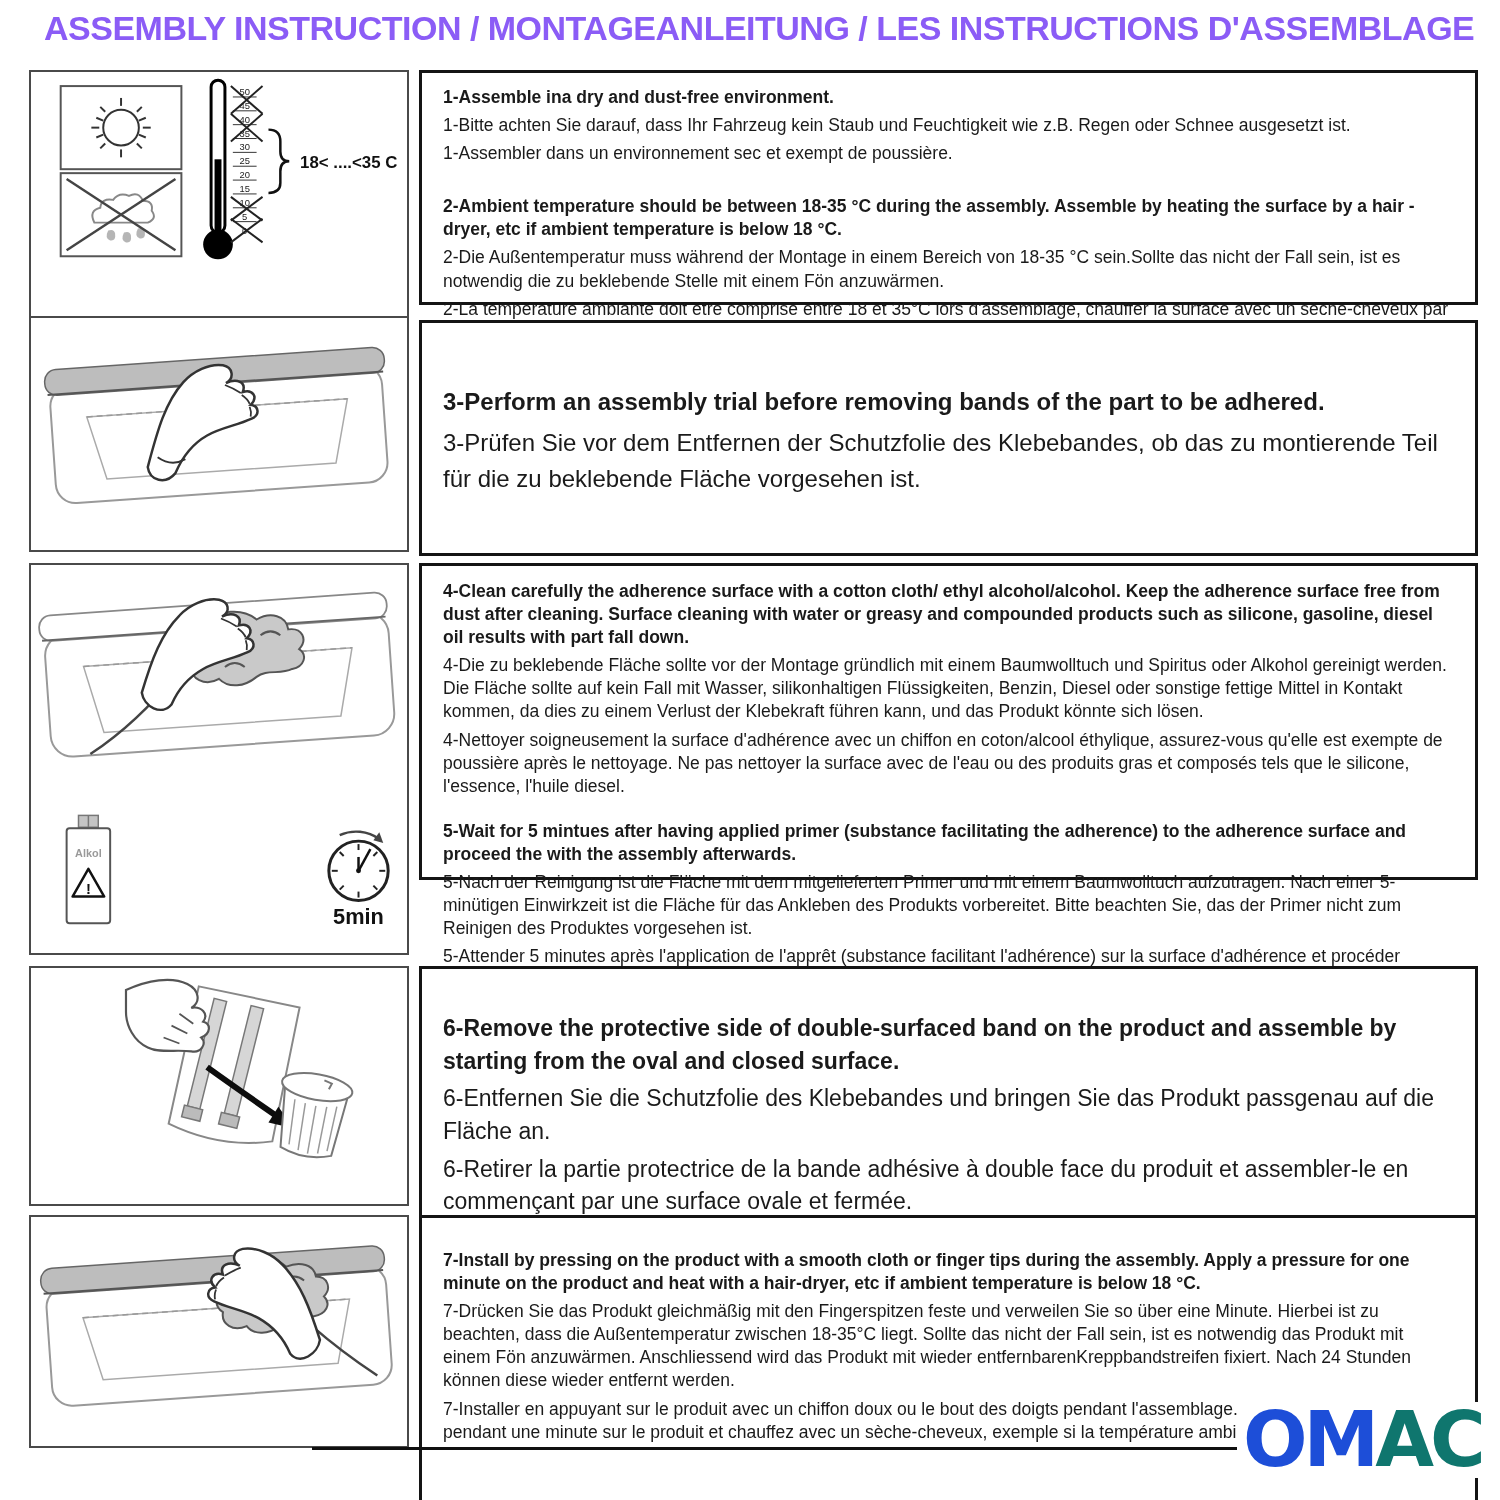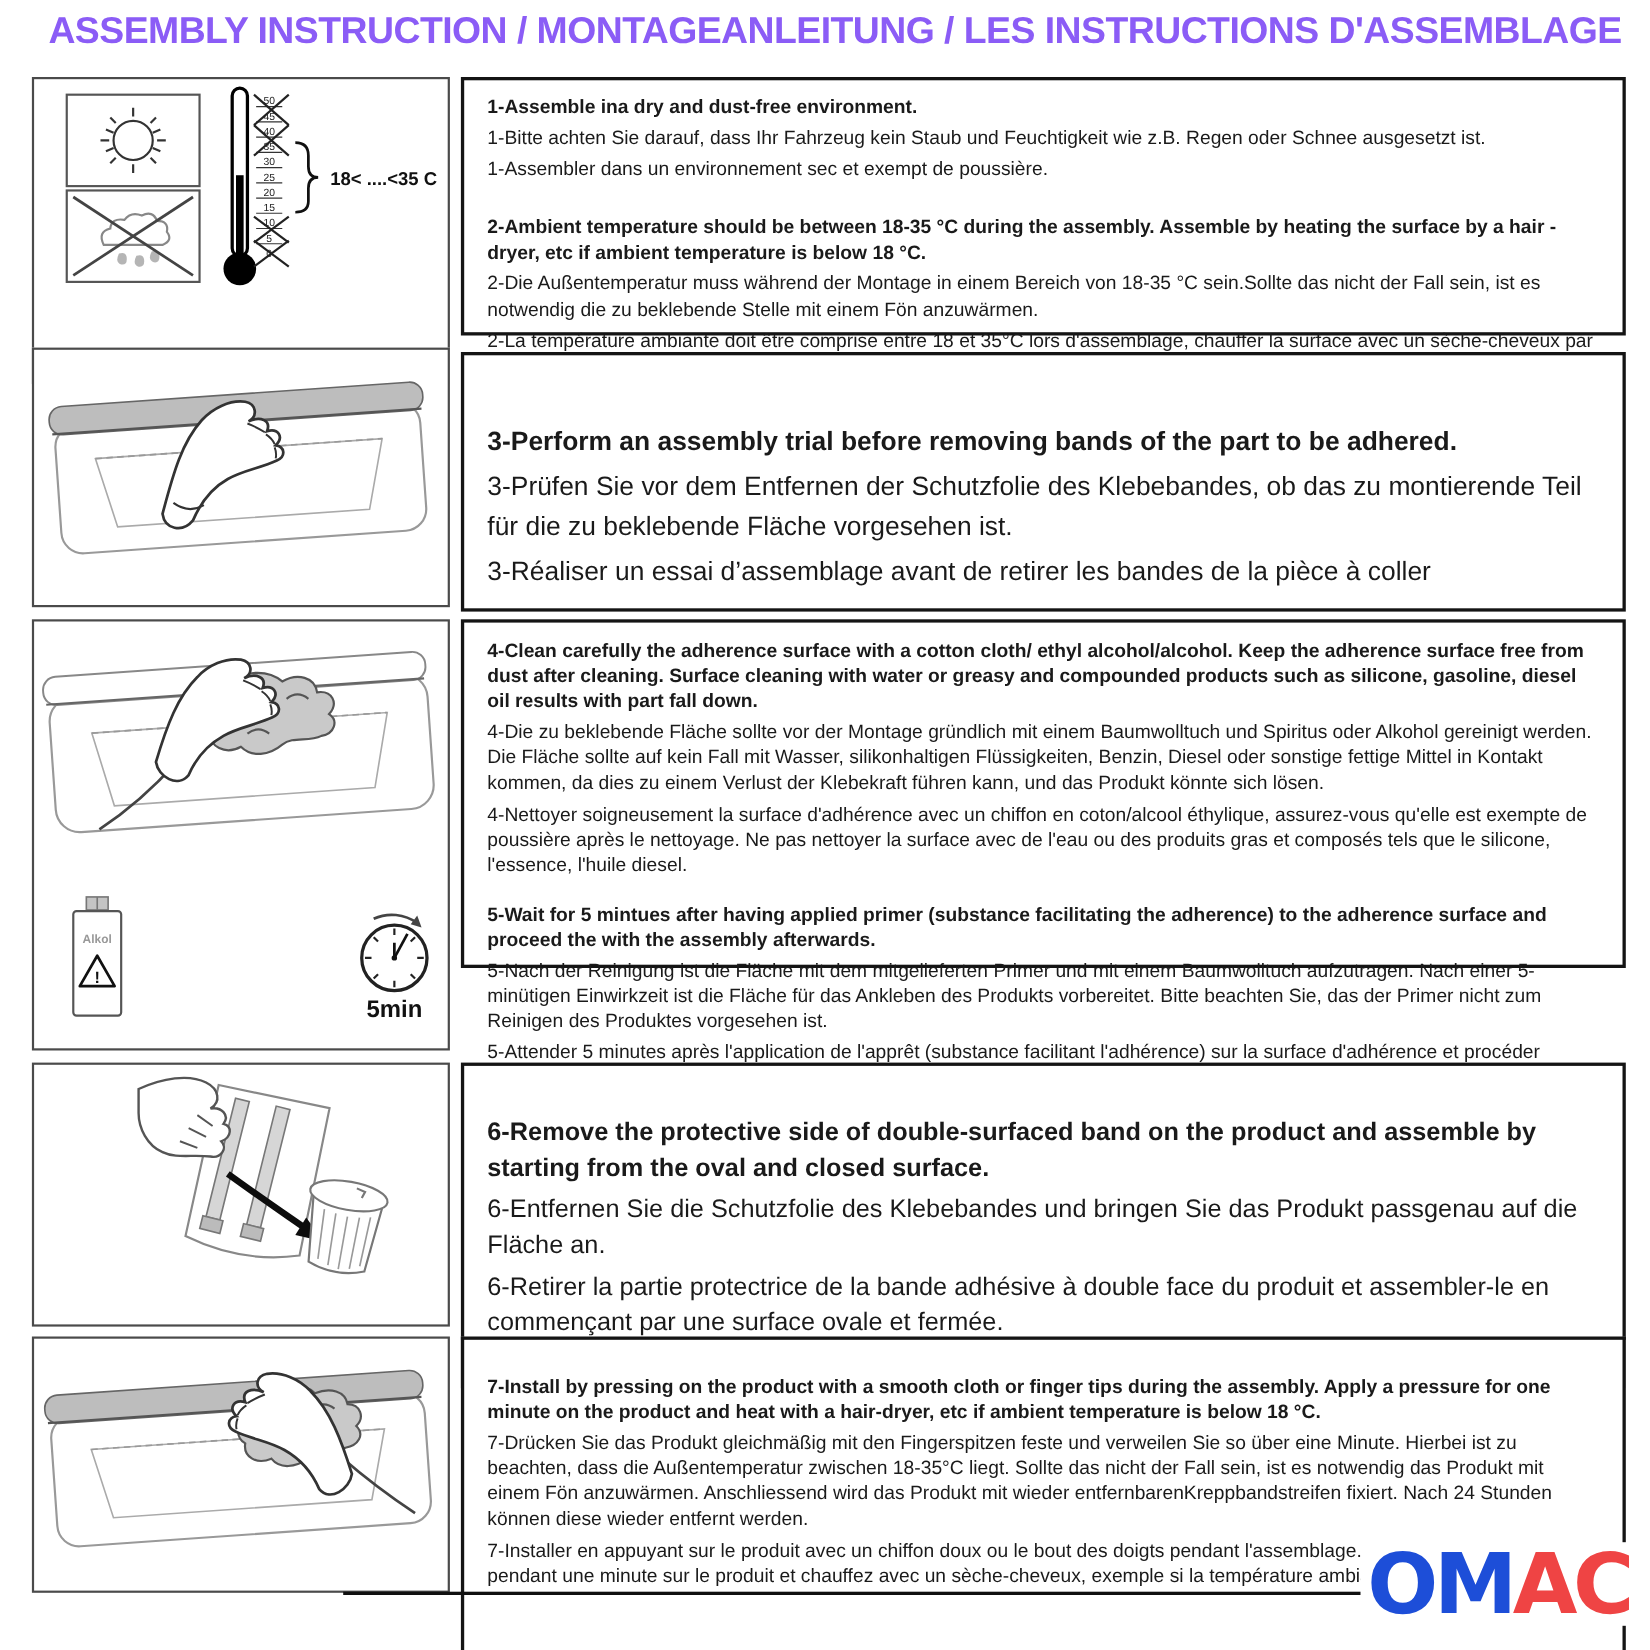--- a/index.html
+++ b/index.html
@@ -37,21 +37,21 @@
   .r5-txt{top:1215px;height:285px;border-bottom:none;padding-top:26px;}
   .rule{
     position:absolute;left:312px;top:1447px;width:925px;height:3px;background:#101010;
   }
   .logo{
     position:absolute;left:1237px;top:1402px;font-size:76px;font-weight:900;
     letter-spacing:-4px;line-height:1;font-family:"DejaVu Sans", sans-serif;
     background:#fff;padding-left:6px;
   }
   .logo .om{color:#1d4ed8;}
-  .logo .ac{color:#ef4444;}
+  .logo .ac{color:#0f766e;}
   svg text{font-family:"Liberation Sans", sans-serif;}
 </style>
 </head>
 <body>
 
 <div class="page">
 
   <div class="title">ASSEMBLY INSTRUCTION / MONTAGEANLEITUNG / LES INSTRUCTIONS D'ASSEMBLAGE</div>
 
   <div class="imgbox r1-img">
@@ -152,21 +152,20 @@
         <path d="M118,150 C128,112 136,84 154,64 C164,53 180,45 194,47 C204,49 206,60 197,65 C208,60 218,64 214,74 C224,71 230,79 222,87 C230,88 232,97 223,101 C208,108 192,110 178,118 C162,127 152,142 146,156 C136,168 120,164 118,150 Z" fill="#fff" stroke="#333" stroke-width="2.5"></path>
         <path d="M196,67 q8,3 16,8 M213,77 q6,4 8,9 M221,89 q2,5 1,10" fill="none" stroke="#333" stroke-width="1.8"></path>
         <path d="M128,140 q14,10 28,2" fill="none" stroke="#333" stroke-width="2"></path>
       </g>
     </svg>
   </div>
 
   <div class="txtbox r2-txt">
     <p class="b">3-Perform an assembly trial before removing bands of the part to be adhered.</p>
     <p>3-Prüfen Sie vor dem Entfernen der Schutzfolie des Klebebandes, ob das zu montierende Teil für die zu beklebende Fläche vorgesehen ist.</p>
-    <p>3-Réaliser un essai d’assemblage avant de retirer les bandes de la pièce à coller</p>
   </div>
 
   <div class="imgbox r3-img">
     <svg viewBox="0 0 380 390" width="376" height="388">
       <g transform="rotate(-4 190 110)">
         <rect x="16" y="58" width="348" height="124" rx="22" fill="#fff" stroke="#999" stroke-width="2"></rect>
         <polygon points="54,92 326,92 310,160 70,160" fill="#fff" stroke="#aaa" stroke-width="1.5"></polygon>
         <line x1="54" y1="92" x2="326" y2="92" stroke="#999" stroke-width="1.5" stroke-dasharray="6 4"></line>
         <rect x="12" y="38" width="352" height="26" rx="12" fill="#fff" stroke="#888" stroke-width="1.8"></rect>
         <line x1="14" y1="63" x2="362" y2="63" stroke="#666" stroke-width="2"></line>

